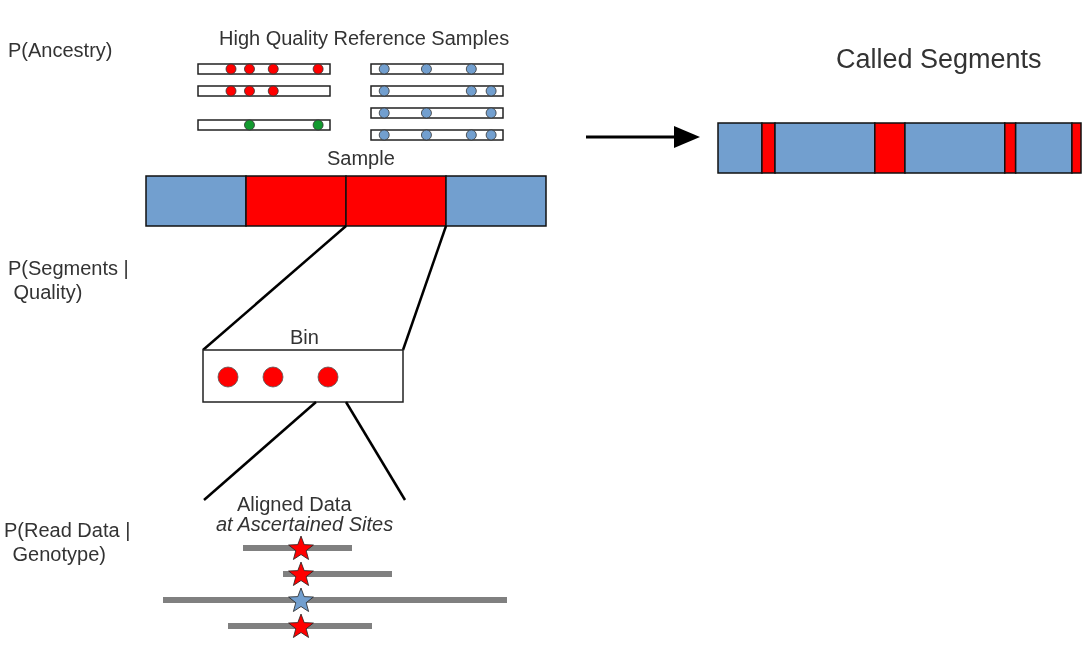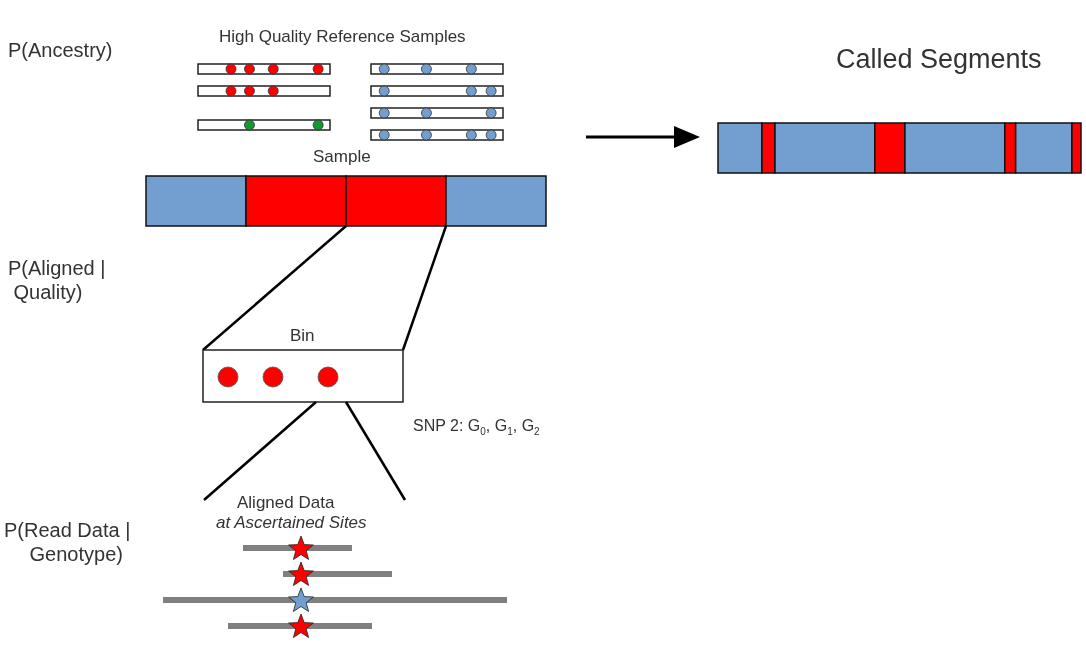--- a/index.html
+++ b/index.html
@@ -1,42 +1,41 @@
 <!DOCTYPE html>
 <html><head>
 <meta charset="utf-8">
 <style>
   html, body { margin: 0; padding: 0; background: #ffffff; }
   body { width: 1086px; height: 663px; position: relative; overflow: hidden;
          font-family: "Liberation Sans", sans-serif; color: #333333; }
   svg { position: absolute; left: 0; top: 0; }
   .lbl { position: absolute; font-family: "Liberation Sans", sans-serif; color: #333333; white-space: nowrap; }
   .side { font-size: 20px; line-height: 24px; }
-  .cap { font-size: 17px; }
+  .cap { font-size: 20px; }
   .snp { font-size: 16px; line-height: 22px; }
   .snp sub { font-size: 10px; }
 </style>
 </head>
 <body>
 
 <div class="lbl side" style="left:8px; top:38px;">P(Ancestry)</div>
-<div class="lbl side" style="left:8px; top:256px;">P(Aligned |</div>
+<div class="lbl side" style="left:8px; top:256px;">P(Segments |</div>
 <div class="lbl side" style="left:8px; top:280px; white-space:pre;"> Quality)</div>
 <div class="lbl side" style="left:4px; top:518px;">P(Read Data |</div>
-<div class="lbl side" style="left:24px; top:542px; white-space:pre;"> Genotype)</div>
+<div class="lbl side" style="left:7px; top:542px; white-space:pre;"> Genotype)</div>
 
 <div class="lbl cap" style="left:219px; top:27px;">High Quality Reference Samples</div>
-<div class="lbl cap" style="left:313px; top:147px;">Sample</div>
+<div class="lbl cap" style="left:327px; top:147px;">Sample</div>
 <div class="lbl cap" style="left:290px; top:326px;">Bin</div>
 <div class="lbl cap" style="left:237px; top:493px;">Aligned Data</div>
 <div class="lbl cap" style="left:216px; top:513px;font-style:italic;">at Ascertained Sites</div>
 <div class="lbl" style="left:836px; top:44px; font-size:27px;">Called Segments</div>
 
 <div id="snp-list" class="lbl snp" style="left:413px; top:415px;">
-    <div>SNP 2: <span>G<sub>0</sub>, G<sub>1</sub>, G<sub>2</sub></span></div>
   </div>
 
 <svg id="diagram" width="1086" height="663" viewBox="0 0 1086 663">
   <defs>
     <marker id="arrowhead" markerWidth="10" markerHeight="10" refX="9" refY="5" orient="auto" markerUnits="userSpaceOnUse">
       <path d="M0,0 L10,5 L0,10 z" fill="#000" transform="scale(2.5) translate(-6,-3)"></path>
     </marker>
   </defs>
   <g id="ref-left">
       <g>

